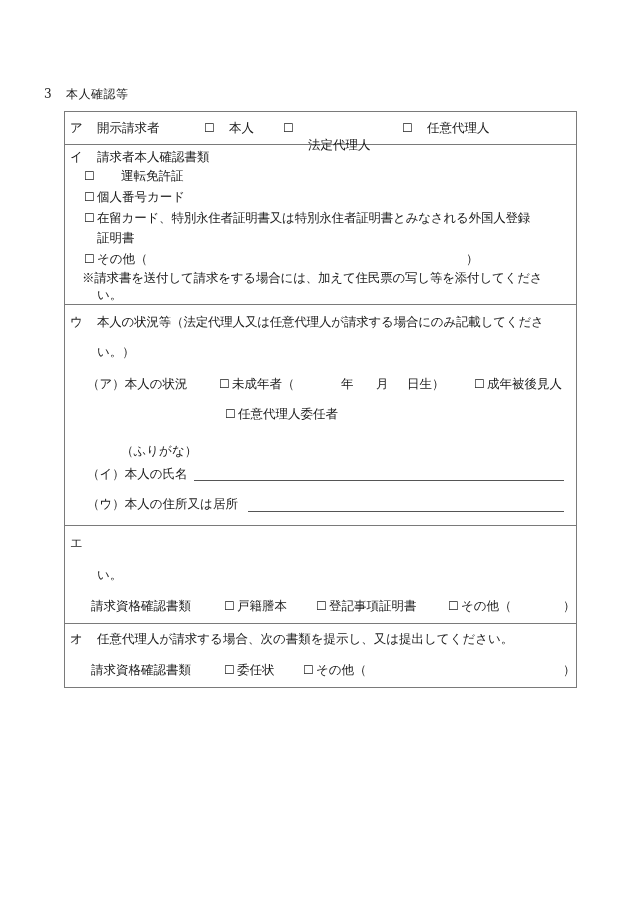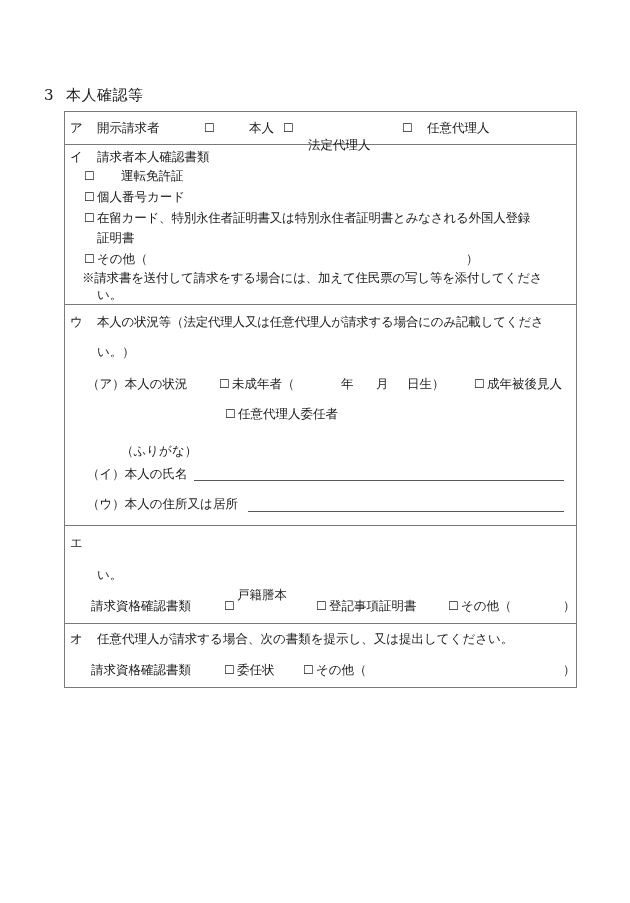--- a/index.html
+++ b/index.html
@@ -13,21 +13,21 @@
       position: relative;
       font-family: "DejaVu Serif", "Liberation Serif", serif;
       color: #1a1a1a;
       font-size: 12.5px;
       overflow: hidden;
     }
     .section-heading {
       position: absolute;
       left: 44px;
       top: 86px;
-      font-size: 15px;
+      font-size: 12px;
       letter-spacing: 0.5px;
     }
     .section-heading .num { display: inline-block; width: 22px; }
     .form-table {
       position: absolute;
       left: 64px;
       top: 111px;
       width: 511px;
       border: 1px solid #7a7a7a;
       border-bottom: none;
@@ -51,21 +51,21 @@
 <div class="section-heading">
   <span class="num">3</span><span>本人確認等</span>
 </div>
 
 <div class="form-table">
 
   <div class="cell" style="height:33px;">
     <span class="abs" style="left:5px; top:7px;">ア</span>
     <span class="abs" style="left:32px; top:7px;">開示請求者</span>
     <span class="abs box" style="left:139px; top:7px;">☐</span>
-    <span class="abs" style="left:184px; top:7px;">本人</span>
+    <span class="abs" style="left:164px; top:7px;">本人</span>
     <span class="abs box" style="left:218px; top:7px;">☐</span>
     <span class="abs" style="left:243px; top:24px;">法定代理人</span>
     <span class="abs box" style="left:337px; top:7px;">☐</span>
     <span class="abs" style="left:362px; top:7px;">任意代理人</span>
   </div>
 
   <div class="cell" style="height:160px;">
     <span class="abs" style="left:5px; top:3px;">イ</span>
     <span class="abs" style="left:32px; top:3px;">請求者本人確認書類</span>
 
@@ -112,21 +112,21 @@
     <span class="abs" style="left:22px; top:190px;">（ウ）本人の住所又は居所</span>
     <span class="underline" style="left:183px; top:206px; width:316px;"><span></span></span>
   </div>
 
   <div class="cell" style="height:98px;">
     <span class="abs" style="left:5px; top:8px;">エ</span>
     <span class="abs" style="left:32px; top:40px;">い。</span>
 
     <span class="abs" style="left:26px; top:71px;">請求資格確認書類</span>
     <span class="abs box" style="left:159px; top:71px;">☐</span>
-    <span class="abs" style="left:172px; top:60px;">戸籍謄本</span>
+    <span class="abs" style="left:172px; top:71px;">戸籍謄本</span>
     <span class="abs box" style="left:251px; top:71px;">☐</span>
     <span class="abs" style="left:264px; top:71px;">登記事項証明書</span>
     <span class="abs box" style="left:383px; top:71px;">☐</span>
     <span class="abs" style="left:396px; top:71px;">その他（</span>
     <span class="abs" style="left:498px; top:71px;">）</span>
   </div>
 
   <div class="cell" style="height:64px;">
     <span class="abs" style="left:5px; top:6px;">オ</span>
     <span class="abs" style="left:32px; top:6px;">任意代理人が請求する場合、次の書類を提示し、又は提出してください。</span>

